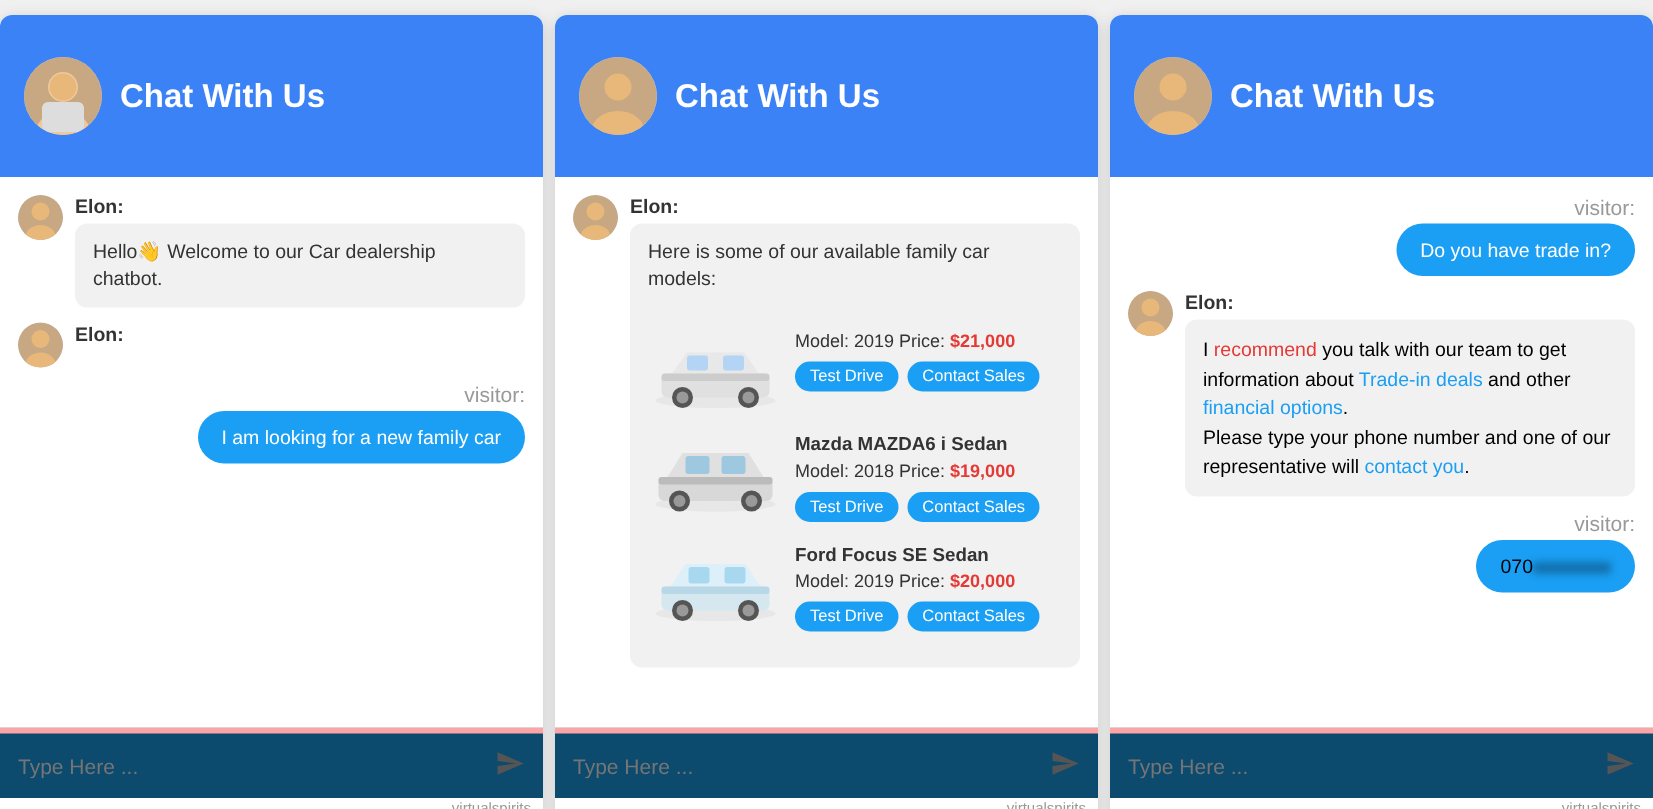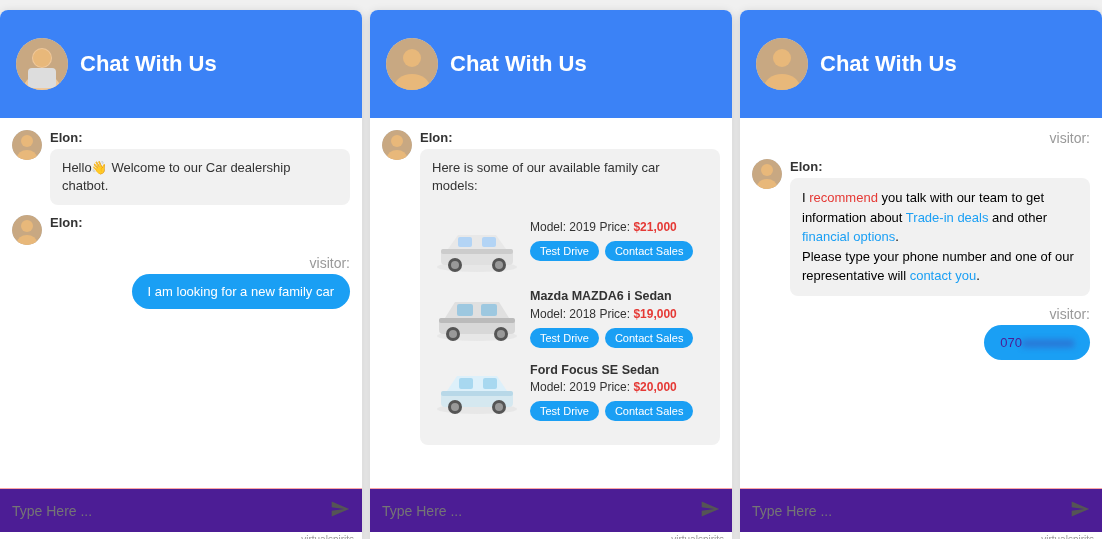--- a/index.html
+++ b/index.html
@@ -129,26 +129,26 @@
     .option-btn {
       background: #1a9ff4;
       color: #fff;
       border: none;
       border-radius: 15px;
       padding: 5px 12px;
       font-size: 12px;
       cursor: pointer;
     }
     .chat-footer {
-      border-top: 1px solid #fca5a5;
+      border-top: 4px solid #fca5a5;
       padding: 10px 12px;
       display: flex;
       align-items: center;
       gap: 8px;
-      background: #4c1d95;
+      background: #0c4a6e;
     }
     .chat-input {
       flex: 1;
       border: none;
       outline: none;
       font-size: 14px;
       color: #999;
       background: transparent;
     }
     .send-btn {
@@ -216,21 +216,21 @@
       background: #f1f1f1;
       border-radius: 8px;
       padding: 10px 12px;
       font-size: 13px;
       line-height: 1.5;
     }
     .elon-message-colored .highlight-red { color: #e53935; }
     .elon-message-colored .highlight-blue { color: #1a9ff4; }
     .visitor-bubble-number {
       background: #1a9ff4;
-      color: #4c1d95;
+      color: #000000;
       border-radius: 20px;
       padding: 10px 16px;
       font-size: 13px;
     }
     .blurred-text {
       filter: blur(3px);
       display: inline;
     }
   </style>
 </head>
@@ -426,20 +426,21 @@
           <circle cx="26" cy="20" r="9" fill="#e8b87a"></circle>
           <ellipse cx="26" cy="50" rx="18" ry="14" fill="#e8b87a"></ellipse>
         </svg>
       </div>
       <span class="chat-header-title">Chat With Us</span>
     </div>
     <div class="chat-body">
 
       <div class="visitor-message-block">
         <div class="visitor-label">visitor:</div>
+        <div class="visitor-bubble">Do you have trade in?</div>
       </div>
 
       <div class="agent-message-block">
         <div class="agent-avatar">
           <svg viewBox="0 0 30 30" xmlns="http://www.w3.org/2000/svg">
             <circle cx="15" cy="15" r="15" fill="#c8a882"></circle>
             <circle cx="15" cy="11" r="6" fill="#e8b87a"></circle>
             <ellipse cx="15" cy="28" rx="10" ry="8" fill="#e8b87a"></ellipse>
           </svg>
         </div>

